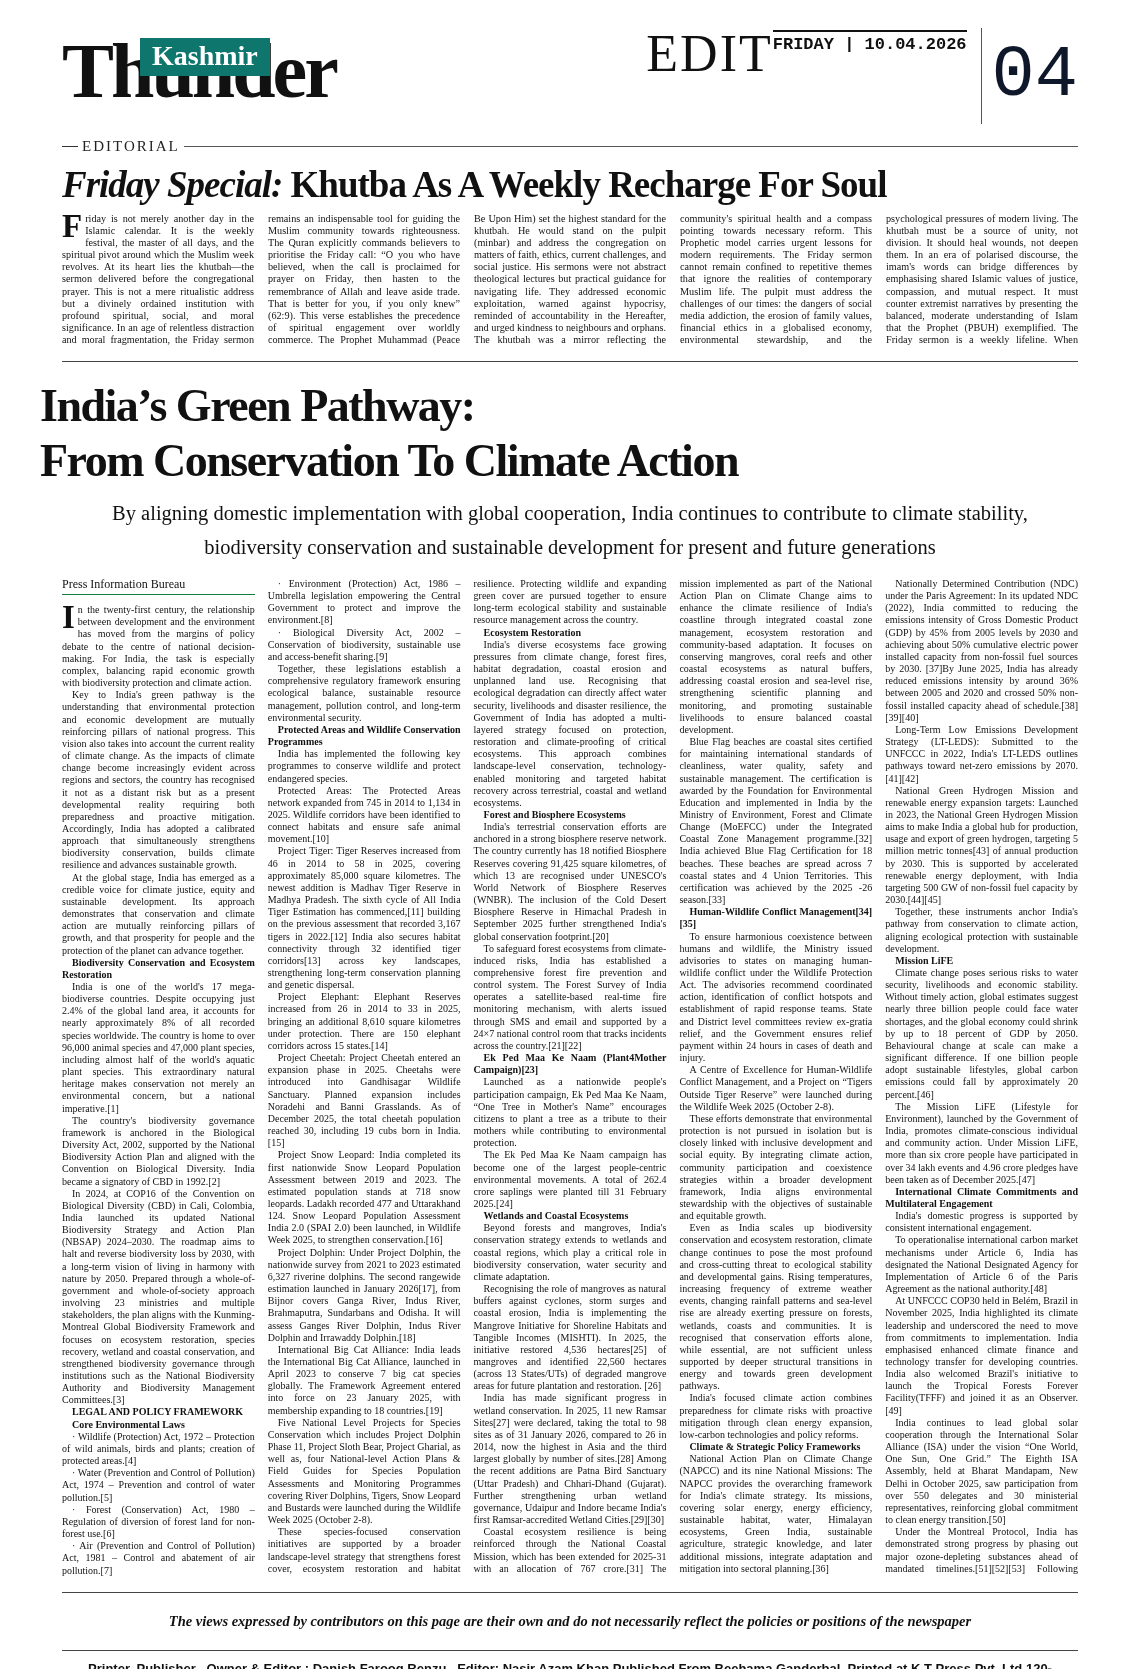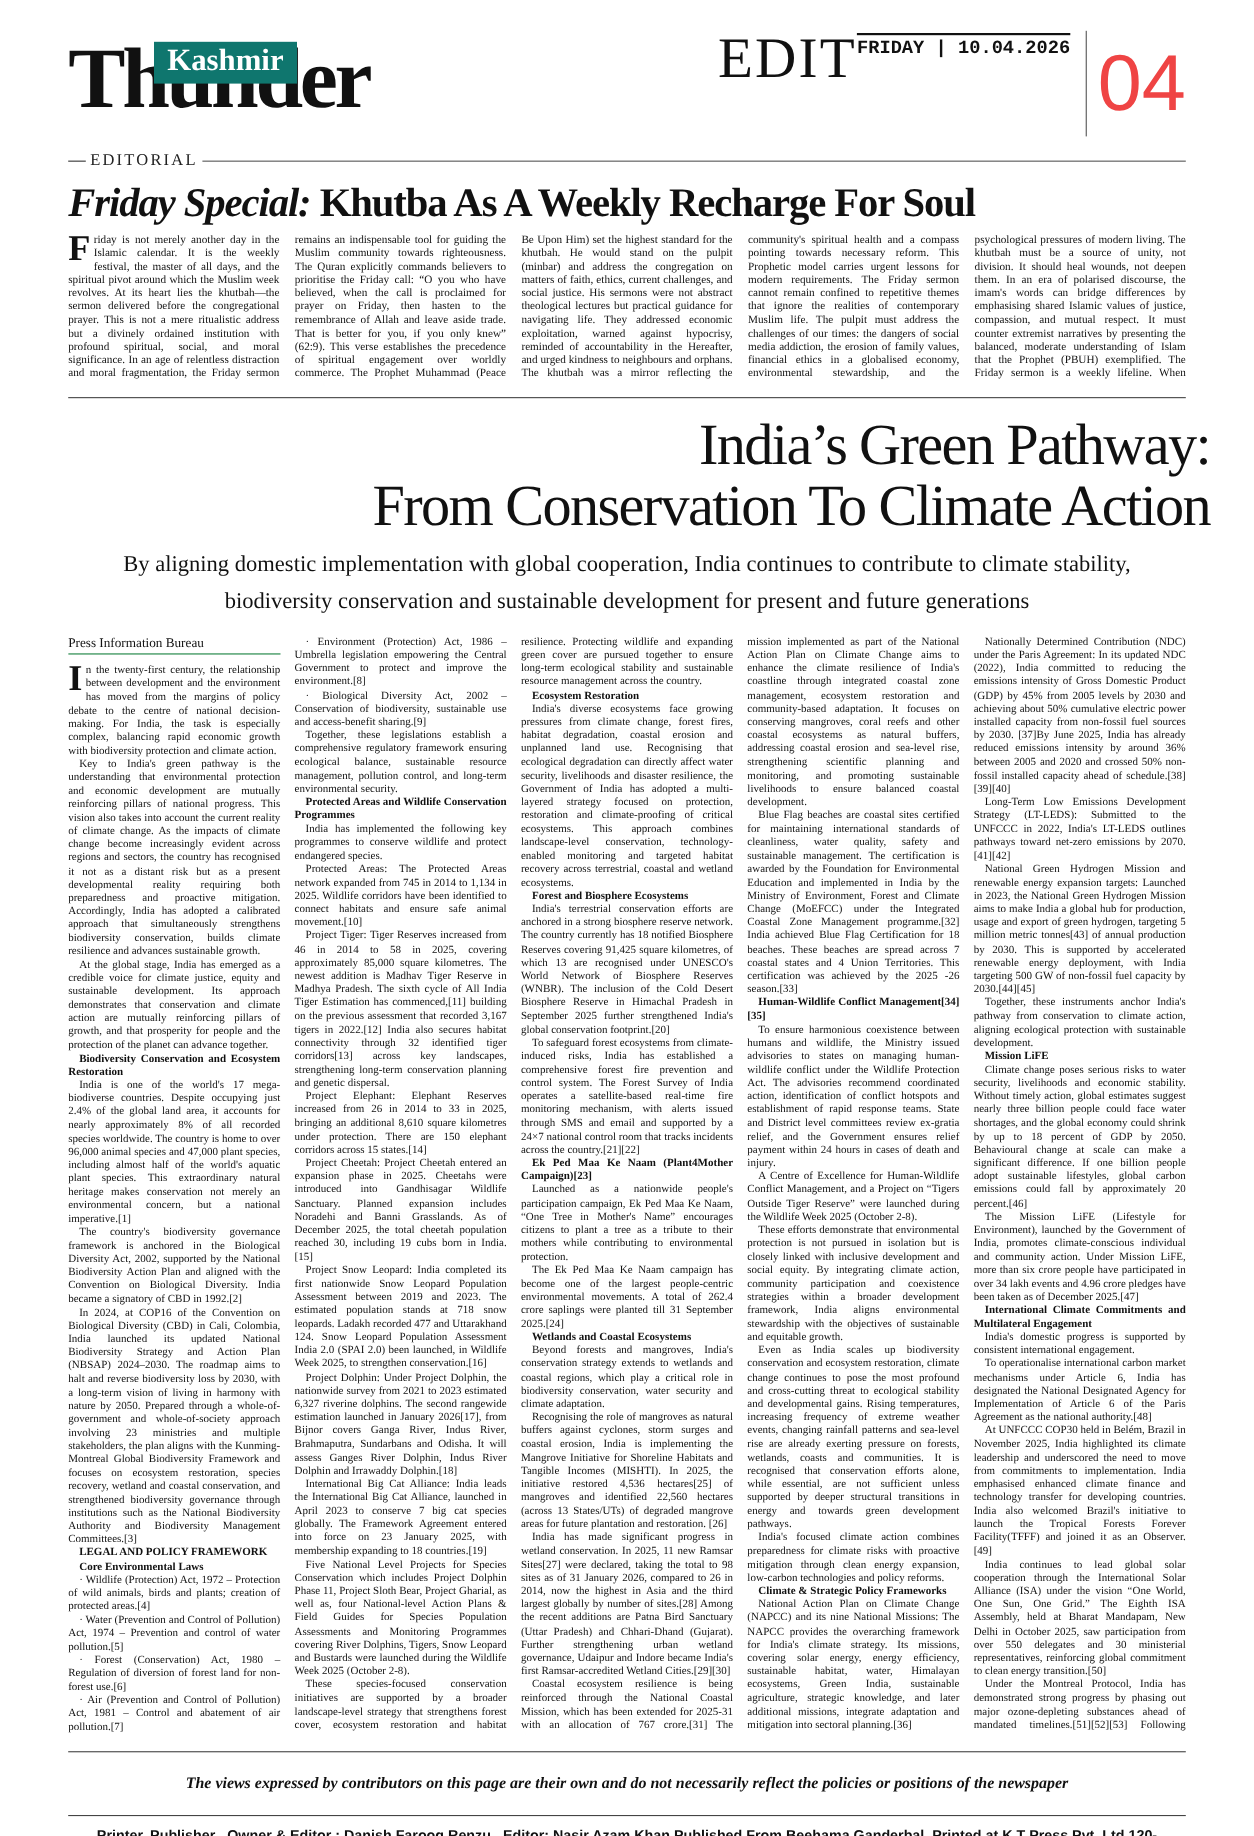--- a/index.html
+++ b/index.html
@@ -16,21 +16,21 @@
                font-size:28px;font-weight:700;padding:2px 12px 4px 12px;
                font-family:"Liberation Serif",serif;margin-top:16px;}
   .head-right{display:flex;align-items:stretch;height:96px;}
   .edit-block{text-align:right;display:flex;flex-direction:row;justify-content:flex-end;
               padding-right:14px;}
   .edit-title{font-size:52px;font-weight:400;letter-spacing:2px;line-height:52px;
               font-family:"Liberation Serif",serif;}
   .edit-date{border-top:2px solid #111;margin-top:2px;padding-top:3px;
              font-family:Liberation Mono, monospace;font-weight:700;font-size:17px;}
   .pagenum-block{border-left:1.5px solid #555;display:flex;align-items:center;padding-left:10px;}
-  .page-num{font-size:72px;color:#ef4444;font-family:Liberation Sans, sans-serif;line-height:72px;}
+  .page-num{font-size:72px;color:#0f172a;font-family:Liberation Mono, monospace;line-height:72px;}
 
   
   .editorial-row{display:flex;align-items:center;margin:8px 62px 0 62px;}
   .dash{width:16px;border-top:1.5px solid #333;}
   .editorial-label{font-size:15px;letter-spacing:2px;color:#222;padding:0 4px;
                    font-family:"Liberation Serif",serif;}
   .line-fill{flex:1;border-top:1px solid #555;}
   .rule{border-top:1px solid #444;margin:6px 62px;}
 
   
@@ -39,21 +39,21 @@
   .friday-head .kicker{font-style:italic;font-weight:700;}
   .cols{margin:0 62px;text-align:justify;}
   .friday-cols{column-count:5;column-gap:14px;height:142px;overflow:hidden;column-fill:auto;
                font-size:10.2px;line-height:12.1px;}
   .para{margin:0;text-indent:10px;}
   .para.dropcap{text-indent:0;}
   .dc{float:left;font-size:33px;line-height:25px;font-weight:700;padding:1px 3px 0 0;}
   .subhead{font-weight:700;}
 
   
-  .main-title{text-align:right;font-size:53px;font-weight:400;letter-spacing:-1.5px;
+  .main-title{text-align:left;font-size:46px;font-weight:700;letter-spacing:-1.5px;
               line-height:55px;margin:16px 40px 8px 40px;}
   .subtitle{text-align:center;font-size:20.5px;line-height:34px;margin:4px auto 14px auto;
             max-width:980px;}
   .main-cols{column-count:5;column-gap:13px;height:1004px;overflow:hidden;column-fill:auto;
              font-size:10px;line-height:12.15px;}
   .byline{font-weight:400;font-size:12px;border-bottom:1px solid #15803d;padding-bottom:4px;
           margin-bottom:9px;text-indent:0;}
 
   
   .disclaimer-bar{border-top:1px solid #444;border-bottom:1px solid #444;margin:10px 62px 0 62px;
@@ -136,21 +136,21 @@
         <p class="para ">International Big Cat Alliance: India leads the International Big Cat Alliance, launched in April 2023 to conserve 7 big cat species globally. The Framework Agreement entered into force on 23 January 2025, with membership expanding to 18 countries.[19]</p>
         <p class="para ">Five National Level Projects for Species Conservation which includes Project Dolphin Phase 11, Project Sloth Bear, Project Gharial, as well as, four National-level Action Plans &amp; Field Guides for Species Population Assessments and Monitoring Programmes covering River Dolphins, Tigers, Snow Leopard and Bustards were launched during the Wildlife Week 2025 (October 2-8).</p>
         <p class="para ">These species-focused conservation initiatives are supported by a broader landscape-level strategy that strengthens forest cover, ecosystem restoration and habitat resilience. Protecting wildlife and expanding green cover are pursued together to ensure long-term ecological stability and sustainable resource management across the country.</p>
         <p class="para subhead">Ecosystem Restoration</p>
         <p class="para ">India's diverse ecosystems face growing pressures from climate change, forest fires, habitat degradation, coastal erosion and unplanned land use. Recognising that ecological degradation can directly affect water security, livelihoods and disaster resilience, the Government of India has adopted a multi-layered strategy focused on protection, restoration and climate-proofing of critical ecosystems. This approach combines landscape-level conservation, technology-enabled monitoring and targeted habitat recovery across terrestrial, coastal and wetland ecosystems.</p>
         <p class="para subhead">Forest and Biosphere Ecosystems</p>
         <p class="para ">India's terrestrial conservation efforts are anchored in a strong biosphere reserve network. The country currently has 18 notified Biosphere Reserves covering 91,425 square kilometres, of which 13 are recognised under UNESCO's World Network of Biosphere Reserves (WNBR). The inclusion of the Cold Desert Biosphere Reserve in Himachal Pradesh in September 2025 further strengthened India's global conservation footprint.[20]</p>
         <p class="para ">To safeguard forest ecosystems from climate-induced risks, India has established a comprehensive forest fire prevention and control system. The Forest Survey of India operates a satellite-based real-time fire monitoring mechanism, with alerts issued through SMS and email and supported by a 24×7 national control room that tracks incidents across the country.[21][22]</p>
         <p class="para subhead">Ek Ped Maa Ke Naam (Plant4Mother Campaign)[23]</p>
         <p class="para ">Launched as a nationwide people's participation campaign, Ek Ped Maa Ke Naam, “One Tree in Mother's Name” encourages citizens to plant a tree as a tribute to their mothers while contributing to environmental protection.</p>
-        <p class="para ">The Ek Ped Maa Ke Naam campaign has become one of the largest people-centric environmental movements. A total of 262.4 crore saplings were planted till 31 September 2025.[24]</p>
+        <p class="para ">The Ek Ped Maa Ke Naam campaign has become one of the largest people-centric environmental movements. A total of 262.4 crore saplings were planted till 31 February 2025.[24]</p>
         <p class="para subhead">Wetlands and Coastal Ecosystems</p>
         <p class="para ">Beyond forests and mangroves, India's conservation strategy extends to wetlands and coastal regions, which play a critical role in biodiversity conservation, water security and climate adaptation.</p>
         <p class="para ">Recognising the role of mangroves as natural buffers against cyclones, storm surges and coastal erosion, India is implementing the Mangrove Initiative for Shoreline Habitats and Tangible Incomes (MISHTI). In 2025, the initiative restored 4,536 hectares[25] of mangroves and identified 22,560 hectares (across 13 States/UTs) of degraded mangrove areas for future plantation and restoration. [26]</p>
         <p class="para ">India has made significant progress in wetland conservation. In 2025, 11 new Ramsar Sites[27] were declared, taking the total to 98 sites as of 31 January 2026, compared to 26 in 2014, now the highest in Asia and the third largest globally by number of sites.[28] Among the recent additions are Patna Bird Sanctuary (Uttar Pradesh) and Chhari-Dhand (Gujarat). Further strengthening urban wetland governance, Udaipur and Indore became India's first Ramsar-accredited Wetland Cities.[29][30]</p>
         <p class="para ">Coastal ecosystem resilience is being reinforced through the National Coastal Mission, which has been extended for 2025-31 with an allocation of  767 crore.[31] The mission implemented as part of the National Action Plan on Climate Change aims to enhance the climate resilience of India's coastline through integrated coastal zone management, ecosystem restoration and community-based adaptation. It focuses on conserving mangroves, coral reefs and other coastal ecosystems as natural buffers, addressing coastal erosion and sea-level rise, strengthening scientific planning and monitoring, and promoting sustainable livelihoods to ensure balanced coastal development.</p>
         <p class="para ">Blue Flag beaches are coastal sites certified for maintaining international standards of cleanliness, water quality, safety and sustainable management. The certification is awarded by the Foundation for Environmental Education and implemented in India by the Ministry of Environment, Forest and Climate Change (MoEFCC) under the Integrated Coastal Zone Management programme.[32] India achieved Blue Flag Certification for 18 beaches. These beaches are spread across 7 coastal states and 4 Union Territories. This certification was achieved by the 2025 -26 season.[33]</p>
         <p class="para subhead">Human-Wildlife Conflict Management[34][35]</p>
         <p class="para ">To ensure harmonious coexistence between humans and wildlife, the Ministry issued advisories to states on managing human-wildlife conflict under the Wildlife Protection Act. The advisories recommend coordinated action, identification of conflict hotspots and establishment of rapid response teams. State and District level committees review ex-gratia relief, and the Government ensures relief payment within 24 hours in cases of death and injury.</p>
         <p class="para ">A Centre of Excellence for Human-Wildlife Conflict Management, and a Project on “Tigers Outside Tiger Reserve” were launched during the Wildlife Week 2025 (October 2-8).</p>
         <p class="para ">These efforts demonstrate that environmental protection is not pursued in isolation but is closely linked with inclusive development and social equity. By integrating climate action, community participation and coexistence strategies within a broader development framework, India aligns environmental stewardship with the objectives of sustainable and equitable growth.</p>

